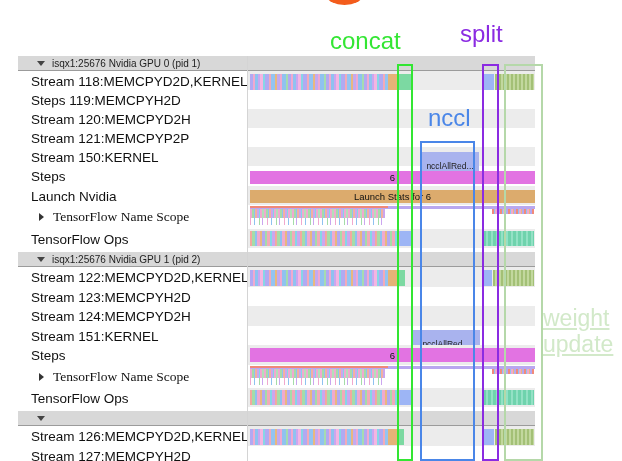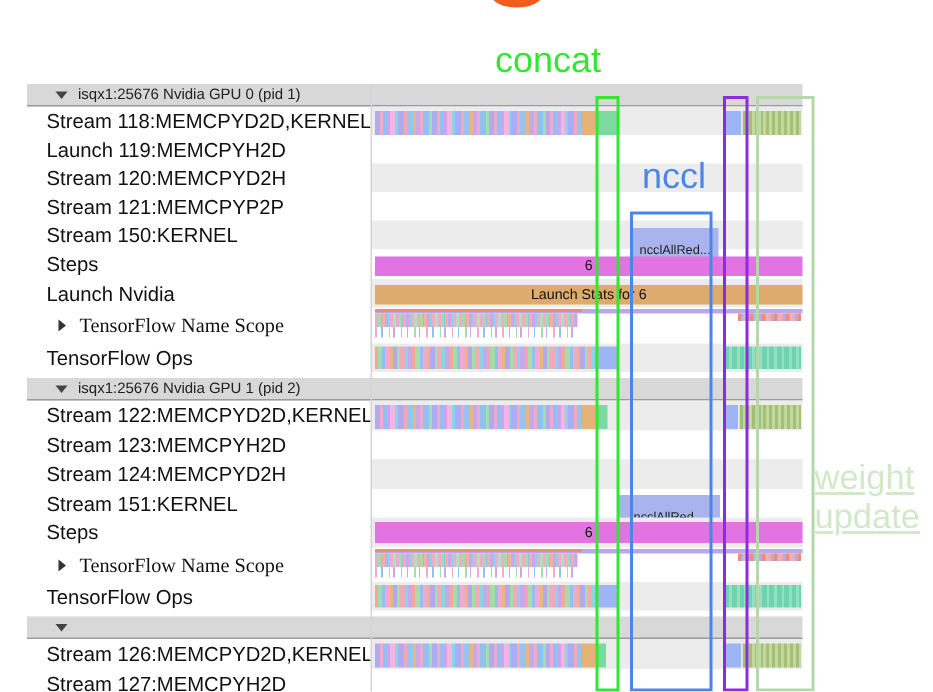--- a/index.html
+++ b/index.html
@@ -95,21 +95,21 @@
       <div class="rlabel">Stream 118:MEMCPYD2D,KERNEL,ME</div>
       <div class="track">
         <div class="seg band-mix" style="left:2px;width:138px"></div>
         <div class="seg seg-orange" style="left:140px;width:9px"></div>
         <div class="seg seg-seafoam" style="left:149px;width:16px"></div>
         <div class="seg seg-blue" style="left:234px;width:12px"></div>
         <div class="seg band-gstripe" style="left:247px;width:39px"></div>
       </div>
     </div>
     <div class="row" style="height:19px">
-      <div class="rlabel">Launch 119:MEMCPYH2D</div>
+      <div class="rlabel">Steps 119:MEMCPYH2D</div>
       <div class="track"></div>
     </div>
     <div class="row shade" style="height:19px">
       <div class="rlabel">Stream 120:MEMCPYD2H</div>
       <div class="track"></div>
     </div>
     <div class="row" style="height:19px">
       <div class="rlabel">Stream 121:MEMCPYP2P</div>
       <div class="track"></div>
     </div>
@@ -236,19 +236,20 @@
   </div>
 
   <div class="col-divider"></div>
 
   <div id="box-concat" class="ann-box"></div>
   <div id="box-nccl" class="ann-box"></div>
   <div id="box-split" class="ann-box"></div>
   <div id="box-wu" class="ann-box"></div>
 
   <div id="lbl-concat" class="ann-label">concat</div>
+  <div id="lbl-split" class="ann-label">split</div>
   <div id="lbl-nccl" class="ann-label">nccl</div>
   <div id="lbl-wu" class="ann-label">
     <div>weight</div>
     <div>update</div>
   </div>
 
 </div>
 
 </body></html>

